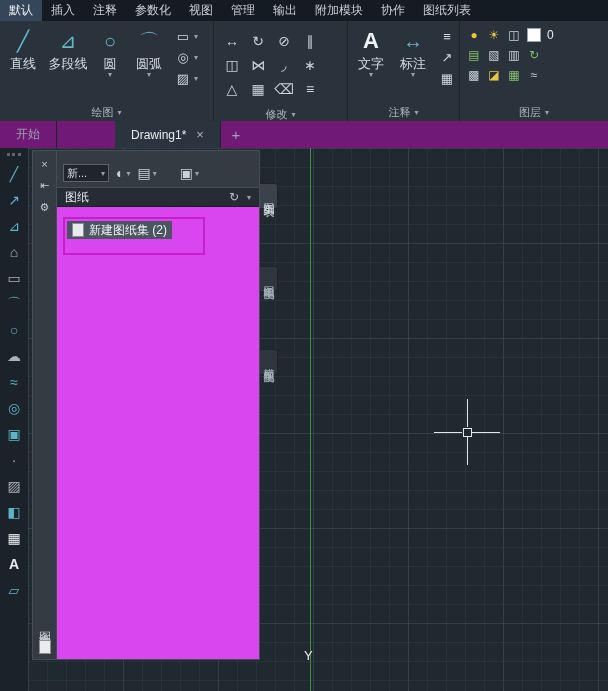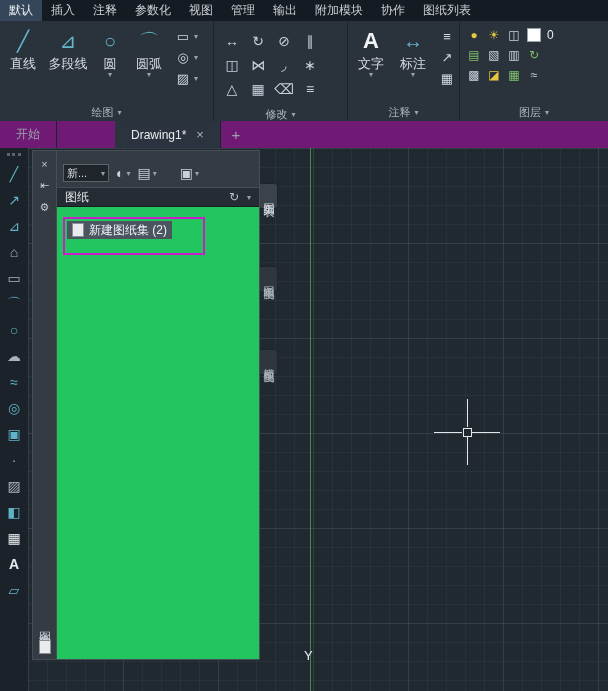--- a/index.html
+++ b/index.html
@@ -101,21 +101,21 @@
   .pal-toolbar{height:28px;display:flex;align-items:center;gap:7px;padding:0 6px;}
   .combo{width:46px;height:18px;box-sizing:border-box;background:#1f252b;border:1px solid #5a626b;
          color:#d7dce1;font-size:11px;display:flex;align-items:center;justify-content:space-between;
          padding:0 3px;}
   .tool-btn{display:flex;align-items:center;gap:2px;color:#c9d1d8;font-size:14px;}
   .tool-btn .sdd{font-size:8px;}
   .sheets-header{height:18px;background:#262c33;border-top:1px solid #454d56;
                  border-bottom:1px solid #171c21;display:flex;align-items:center;
                  padding:0 8px;color:#e0e5e9;font-size:12px;}
   .sh-right{margin-left:auto;display:flex;align-items:center;gap:8px;color:#b9c1c8;font-size:12px;}
-  .tree{flex:1;background:#22c55e;position:relative;padding-top:14px;}
+  .tree{flex:1;background:#d946ef;position:relative;padding-top:14px;}
   .tree-item{display:flex;align-items:center;gap:5px;height:18px;margin-left:10px;
              padding:0 5px;width:fit-content;}
   .tree-item.selected{background:#4a5560;}
   .tree-label{color:#f0f3f5;font-size:12px;white-space:nowrap;}
   .anno-box{position:absolute;left:6px;top:10px;width:138px;height:34px;
             border:2px solid #c81fc8;pointer-events:none;}
   .pal-tabs{width:18px;display:flex;flex-direction:column;padding-top:33px;gap:57px;}
   .side-tab{background:#2f363e;border:1px solid #1d242b;border-left:none;color:#a9b2ba;
             writing-mode:vertical-rl;text-orientation:upright;font-size:11px;
             padding:10px 1px;letter-spacing:1px;border-radius:0 3px 3px 0;}

